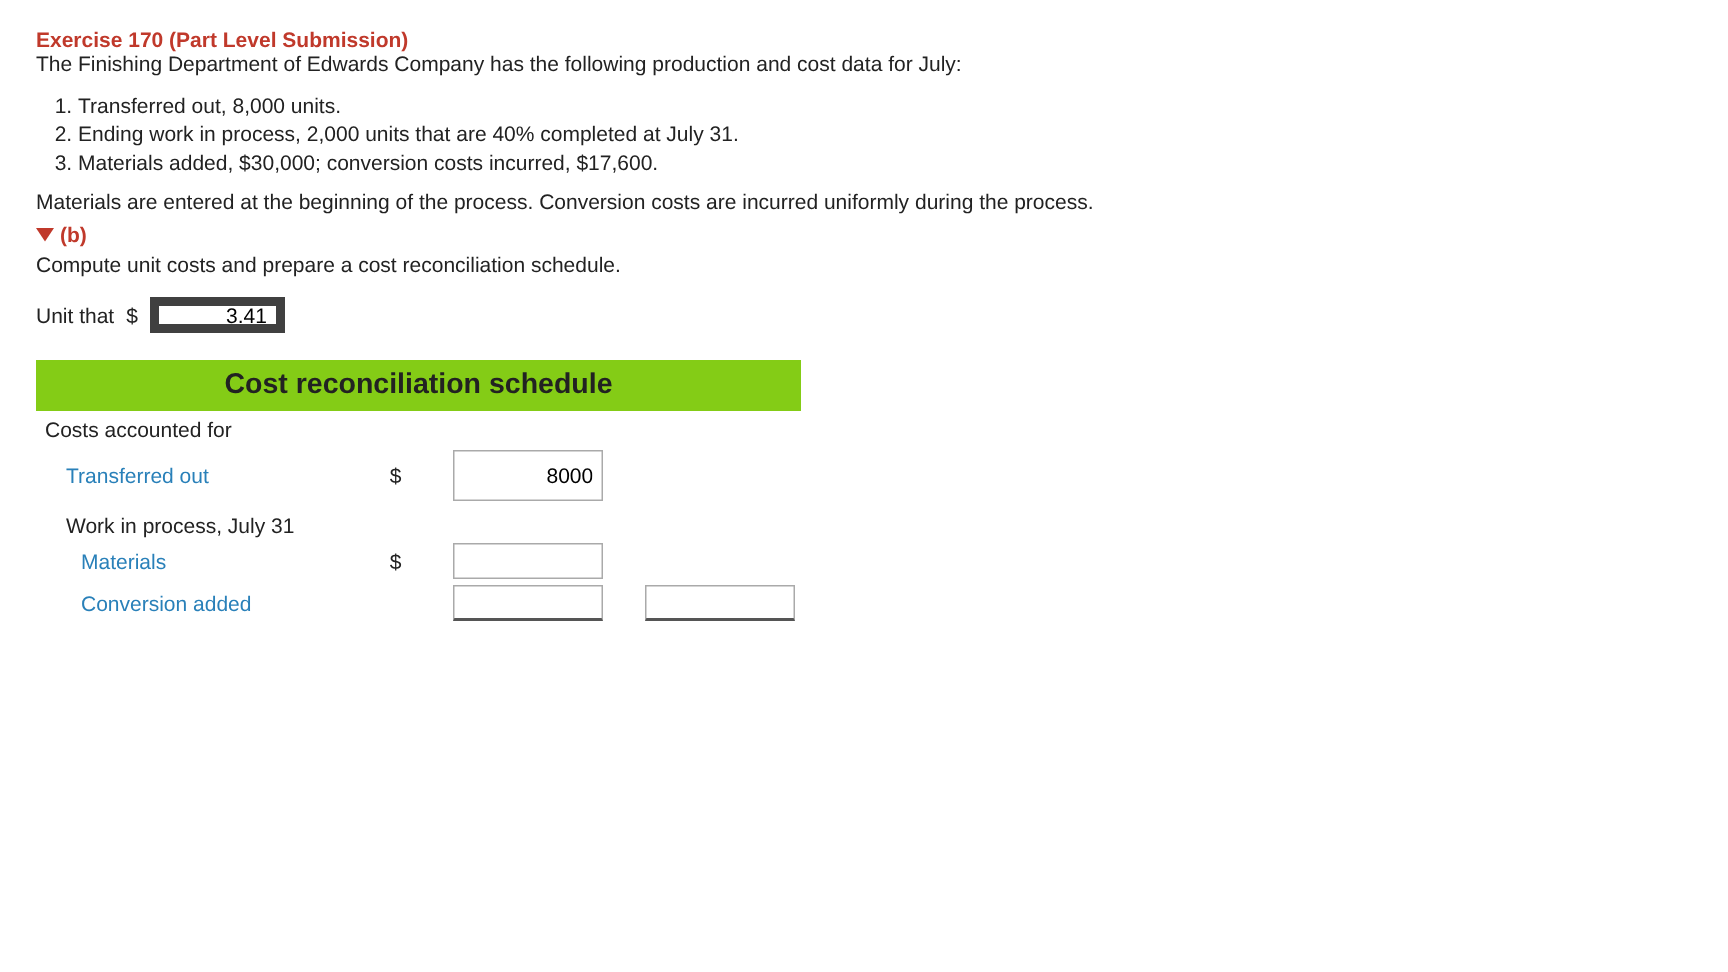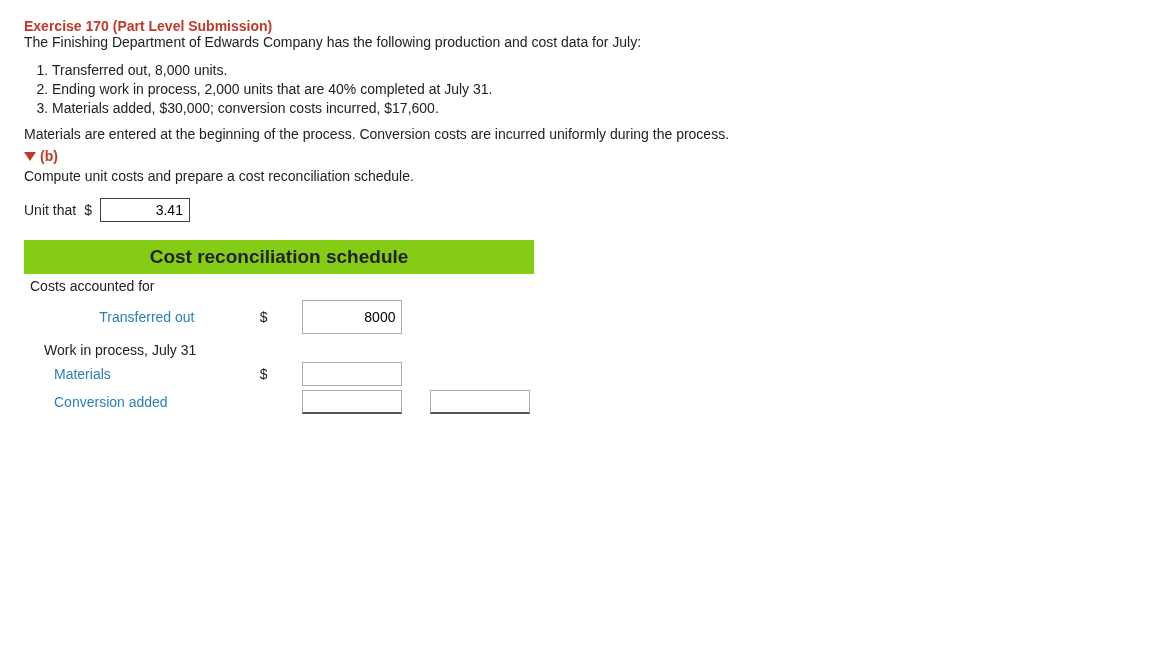--- a/index.html
+++ b/index.html
@@ -62,21 +62,21 @@
       gap: 8px;
       margin-bottom: 18px;
     }
     .unit-cost-label {
       font-size: 14px;
     }
     .dollar-sign {
       font-size: 14px;
     }
     .unit-cost-input {
-      border: 1px solid #404040;
+      border: 6px solid #404040;
       padding: 2px 6px;
       font-size: 14px;
       text-align: right;
       width: 90px;
       height: 24px;
     }
     .schedule-table {
       width: 510px;
       border-collapse: collapse;
       margin-bottom: 10px;
@@ -193,21 +193,21 @@
         <td colspan="4" class="schedule-header">Cost reconciliation schedule</td>
       </tr>
     </thead>
     <tbody>
 
       <tr class="costs-row">
         <td colspan="4" class="row-label-main">Costs accounted for</td>
       </tr>
 
       <tr>
-        <td style="width:200px; padding:4px 6px 4px 20px;text-align:center;" class="row-label-blue">Transferred out</td>
+        <td style="width:200px; padding:4px 6px 4px 20px;" class="row-label-blue">Transferred out</td>
         <td style="width:20px;" class="dollar-cell">$</td>
         <td style="width:110px;" class="input-cell">
           <input class="input-box-value" type="text" value="8000" style="">
         </td>
         <td style="width:110px;"></td>
       </tr>
 
       <tr class="wip-label">
         <td colspan="4" style="padding: 6px 6px 2px 20px;">Work in process, July 31</td>
       </tr>

